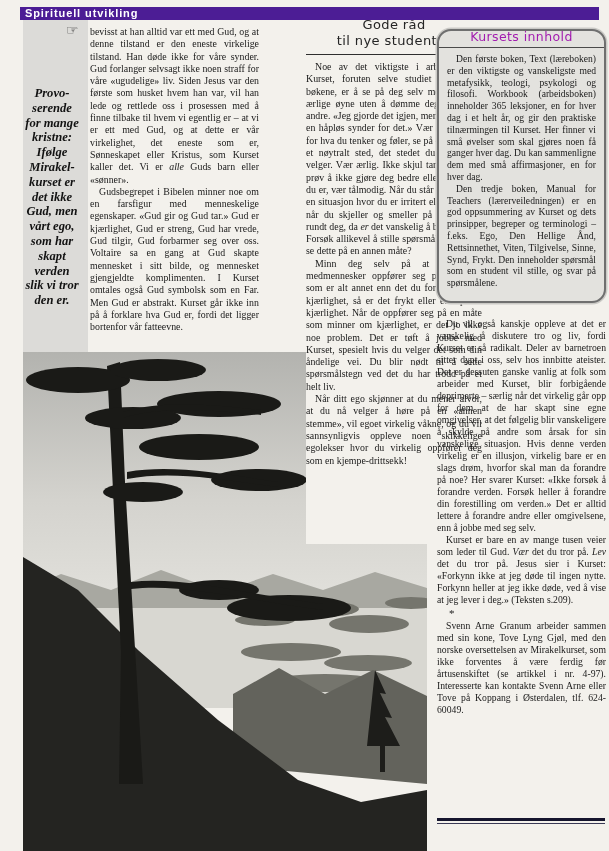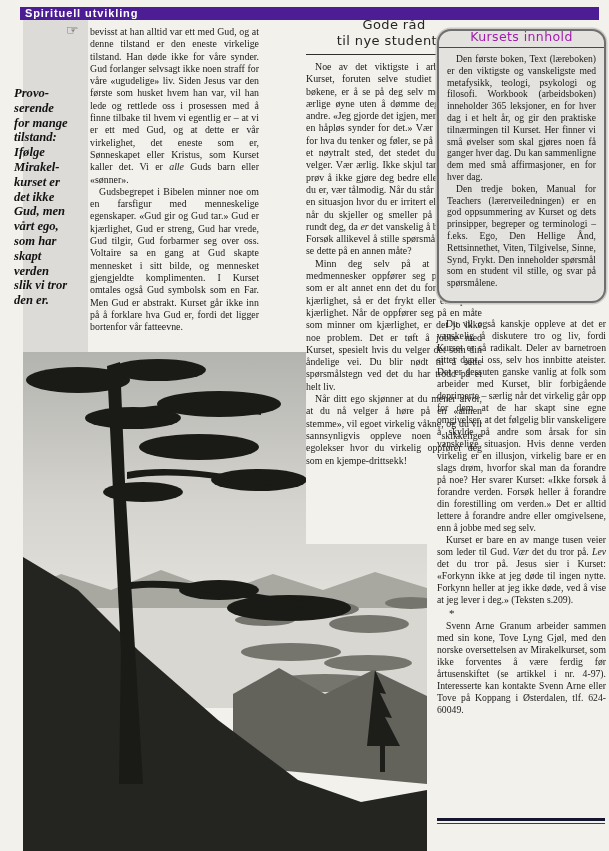--- a/index.html
+++ b/index.html
@@ -8,21 +8,21 @@
 
   
   .header-bar{position:absolute;left:20px;top:7px;width:579px;height:13px;background:#4c1d95;z-index:4;}
   .header-bar span{display:block;font-family:"Liberation Sans",sans-serif;font-weight:bold;
         font-size:11px;line-height:13px;color:#ffffff;letter-spacing:0.9px;padding-left:5px;}
 
   
   .gray-strip{position:absolute;left:23px;top:20px;width:65px;height:332px;background:#dcdbd8;z-index:1;}
   .manicule{position:absolute;left:66px;top:22px;font-size:14px;color:#3a3a3a;z-index:2;
         font-family:"DejaVu Sans",sans-serif;}
-  .pull-quote{position:absolute;left:14px;top:86px;width:76px;z-index:2;text-align:left;
+  .pull-quote{position:absolute;left:14px;top:86px;width:76px;z-index:2;text-align:center;
         font-style:italic;font-weight:bold;font-size:12.6px;line-height:14.8px;color:#121212;}
 
   
   .bodytext p{margin:0;text-align:justify;}
   .col-left{position:absolute;left:90px;top:26px;width:169px;z-index:2;
         font-size:9.9px;line-height:12.3px;max-height:324px;overflow:hidden;}
   .col-left p + p{text-indent:9px;}
 
   .col-mid{position:absolute;left:258px;top:12px;width:176px;z-index:2;background:#f3f1ec;
         font-size:9.9px;line-height:12.3px;min-height:532px;margin-left:48px;}
@@ -65,21 +65,21 @@
   <div class="header-bar">
     <span>Spirituell utvikling</span>
   </div>
 
   <div class="gray-strip"></div>
   <div class="manicule">☞</div>
   <div class="pull-quote">
       <div>Provo-</div>
       <div>serende</div>
       <div>for mange</div>
-      <div>tilstand:</div>
+      <div>kristne:</div>
       <div>Ifølge</div>
       <div>Mirakel-</div>
       <div>kurset er</div>
       <div>det ikke</div>
       <div>Gud, men</div>
       <div>vårt ego,</div>
       <div>som har</div>
       <div>skapt</div>
       <div>verden</div>
       <div>slik vi tror</div>

